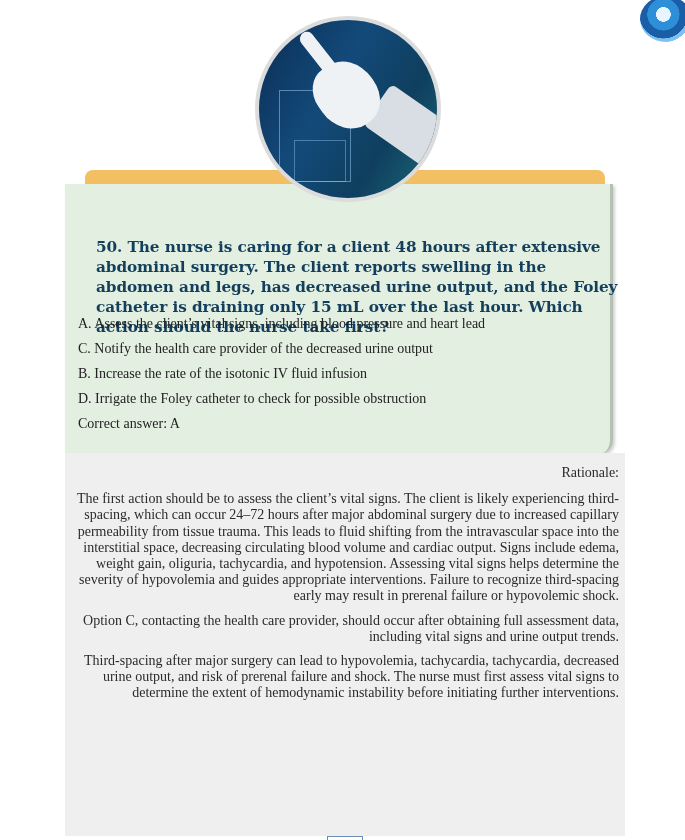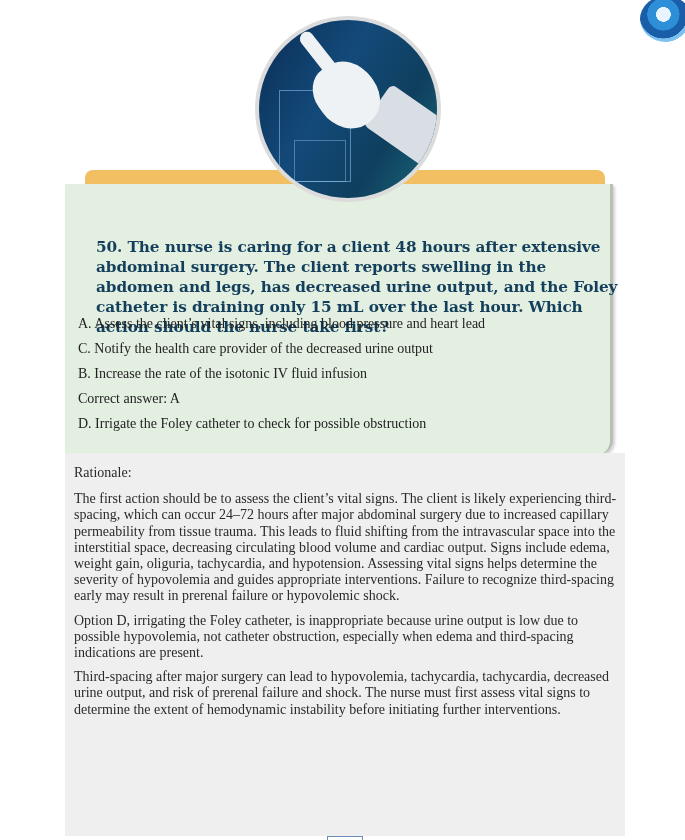--- a/index.html
+++ b/index.html
@@ -15,21 +15,21 @@
     background: linear-gradient(120deg, #0b2e55 0%, #134a7a 40%, #0f3f5e 70%, #1b6a7a 100%); }
   .hero .glove { position:absolute; left:58px; top:40px; width:60px; height:70px; background:#eef2f5; border-radius:40% 50% 45% 50%; transform:rotate(-35deg); }
   .hero .finger { position:absolute; left:52px; top:8px; width:14px; height:50px; background:#eef2f5; border-radius:8px; transform:rotate(-38deg); }
   .hero .sleeve { position:absolute; left:110px; top:85px; width:90px; height:50px; background:#d8dee3; transform:rotate(35deg); border-radius:6px; }
   .hero .grid { position:absolute; left:20px; top:70px; width:70px; height:90px; border:1px solid rgba(160,210,255,0.5); }
   .hero .grid2 { position:absolute; left:35px; top:120px; width:50px; height:40px; border:1px solid rgba(160,210,255,0.4); }
   .question { position:absolute; left:78px; top:219px; width:530px; margin:18px;
     font-family:"DejaVu Serif", serif; font-weight:bold; font-size:15.3px; line-height:20px; color:#143f5c; letter-spacing:-0.1px; }
   .options { position:absolute; left:78px; top:314px; width:530px; font-size:14px; color:#222; }
   .options div { height:25px; line-height:20px; }
-  .rat-text { position:absolute; left:74px; top:465px; width:545px; font-size:14px; line-height:16.2px; color:#2a2a2a; }
+  .rat-text { position:absolute; left:74px; top:465px; width:545px; font-size:14px; line-height:16.2px; color:#2a2a2a;text-align:right; }
   .rat-text p { margin:0 0 8px 0; }
   .rat-text p.label { margin-bottom:10px; }
   .pager { position:absolute; left:327px; top:836px; width:34px; height:10px; border:1px solid #6a8db8; border-bottom:none; background:#fff; }
 </style>
 </head>
 <body>
 
 <div class="logo"></div>
 
 <div class="tab-bar"></div>
@@ -43,24 +43,24 @@
   <div class="glove"></div>
   <div class="finger"></div>
 </div>
 
 <h2 class="question">50. The nurse is caring for a client 48 hours after extensive abdominal surgery. The client reports swelling in the abdomen and legs, has decreased urine output, and the Foley catheter is draining only 15 mL over the last hour. Which action should the nurse take first?</h2>
 
 <div class="options">
   <div>A. Assess the client’s vital signs, including blood pressure and heart lead</div>
   <div>C. Notify the health care provider of the decreased urine output</div>
   <div>B. Increase the rate of the isotonic IV fluid infusion</div>
+  <div>D. Irrigate the Foley catheter to check for possible obstruction</div>
   <div>Correct answer: A</div>
-  <div>D. Irrigate the Foley catheter to check for possible obstruction</div>
 </div>
 
 <div class="rat-text">
   <p class="label">Rationale:</p>
   <p>The first action should be to assess the client’s vital signs. The client is likely experiencing third-spacing, which can occur 24–72 hours after major abdominal surgery due to increased capillary permeability from tissue trauma. This leads to fluid shifting from the intravascular space into the interstitial space, decreasing circulating blood volume and cardiac output. Signs include edema, weight gain, oliguria, tachycardia, and hypotension. Assessing vital signs helps determine the severity of hypovolemia and guides appropriate interventions. Failure to recognize third-spacing early may result in prerenal failure or hypovolemic shock.</p>
-  <p>Option D, irrigating the Foley catheter, is inappropriate because urine output is low due to possible hypovolemia, not catheter obstruction, especially when edema and third-spacing indications are present.</p>
+  <p>Option C, contacting the health care provider, should occur after obtaining full assessment data, including vital signs and urine output trends.</p>
   <p>Third-spacing after major surgery can lead to hypovolemia, tachycardia, tachycardia, decreased urine output, and risk of prerenal failure and shock. The nurse must first assess vital signs to determine the extent of hemodynamic instability before initiating further interventions.</p>
 </div>
 
 <div class="pager"></div>
 
 </body></html>

